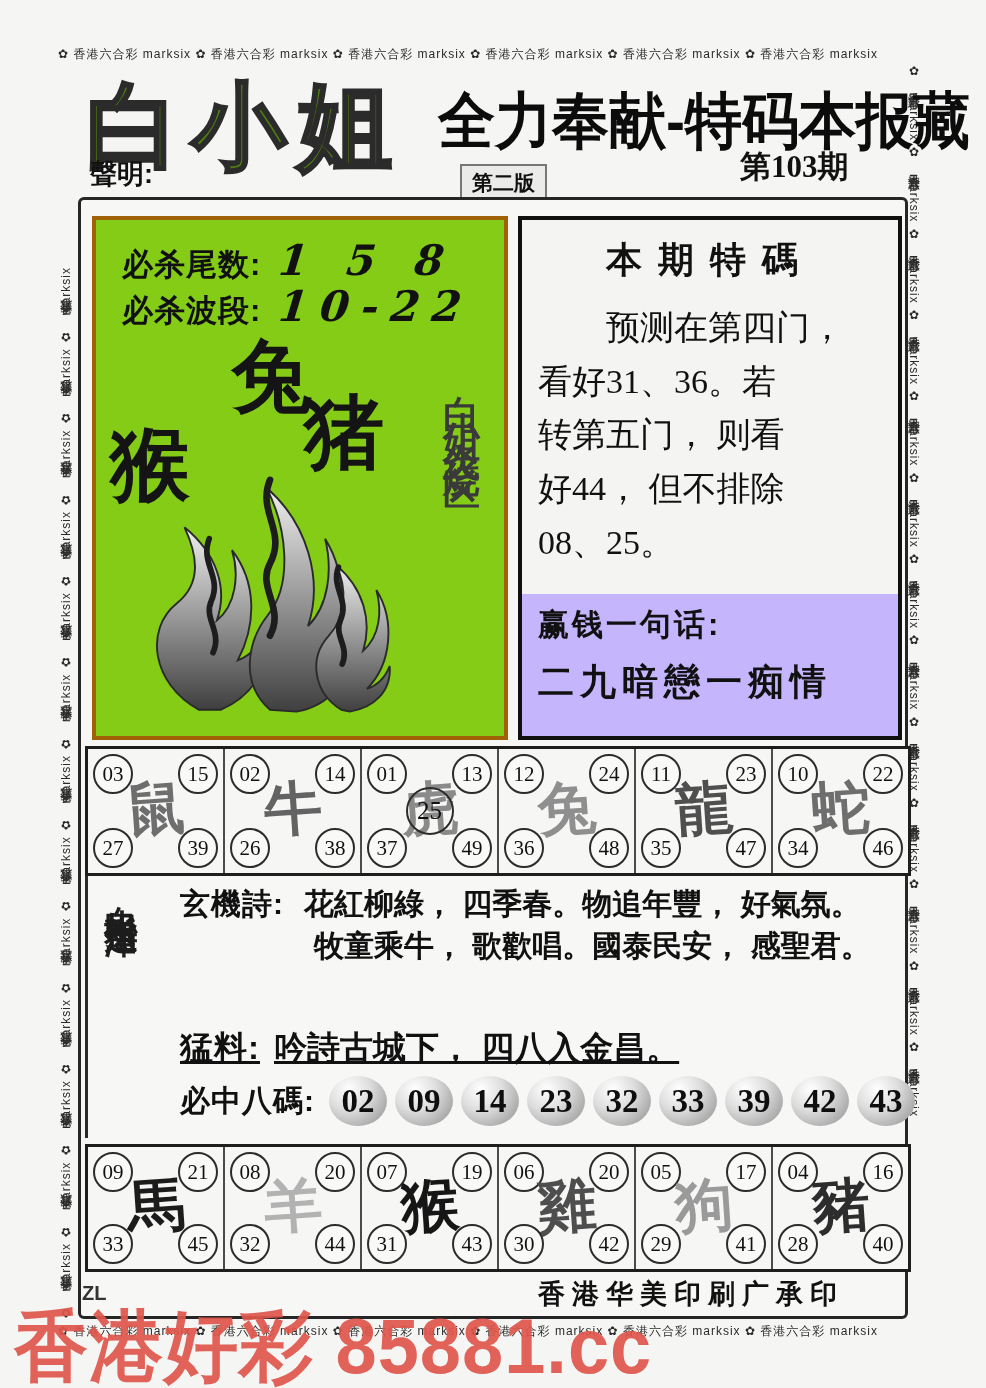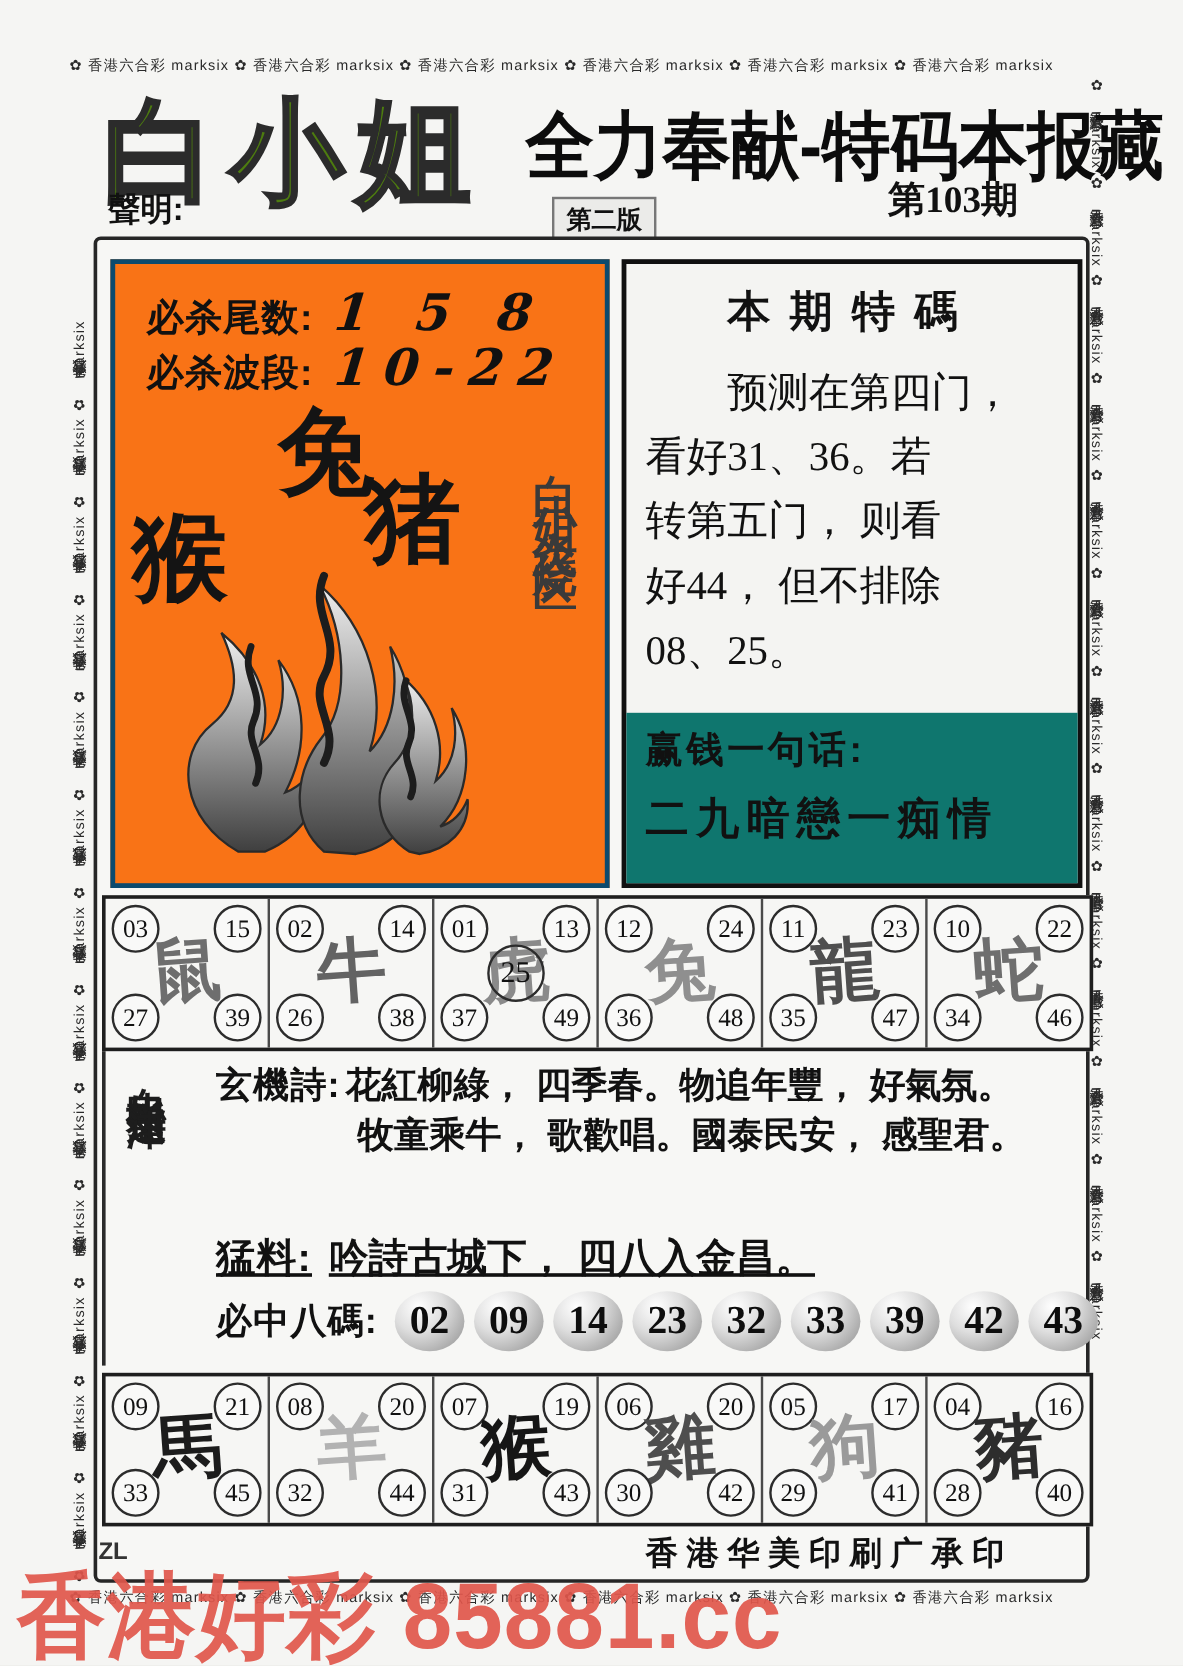--- a/index.html
+++ b/index.html
@@ -15,35 +15,35 @@
   .brand{position:absolute;left:86px;top:64px;font-family:"Liberation Serif",serif;font-size:94px;font-weight:900;
          letter-spacing:12px;color:#4d7c0f;-webkit-text-stroke:3px #2b2b2b;}
   .main-title{position:absolute;left:438px;top:84px;font-size:57px;font-weight:900;letter-spacing:0px;color:#0c0c0c;transform:scaleY(1.08);}
   .issue{position:absolute;left:740px;top:146px;font-family:"Liberation Serif",serif;font-size:31px;font-weight:700;}
   .statement{position:absolute;left:90px;top:156px;font-size:27px;font-weight:900;}
   .edition{position:absolute;left:460px;top:164px;font-size:21px;font-weight:700;border:2px solid #777;
            background:#ebebe9;padding:3px 10px;}
   
   .frame{position:absolute;left:78px;top:197px;width:824px;height:1116px;border:3px solid #262626;border-radius:6px;background:#f7f7f5;}
   
-  .left-panel{position:absolute;left:92px;top:216px;width:408px;height:516px;border:4px solid #0c4a6e;background:#f97316;}
+  .left-panel{position:absolute;left:92px;top:216px;width:408px;height:516px;border:4px solid #a16207;background:#84cc16;}
   .kill-row{position:absolute;left:26px;display:flex;align-items:baseline;}
   .kill-row.r1{top:16px;} .kill-row.r2{top:62px;}
   .kill-label{font-size:31px;font-weight:900;letter-spacing:1px;}
   .kill-value{font-family:"DejaVu Serif",serif;font-style:italic;font-weight:700;font-size:42px;margin-left:18px;letter-spacing:12px;transform:skewX(-6deg);}
   .zchar{position:absolute;font-family:"Liberation Serif",serif;font-weight:900;font-size:80px;color:#141414;}
   .zchar.top{left:136px;top:104px;} .zchar.left{left:14px;top:192px;} .zchar.right{left:208px;top:160px;}
   .flame{position:absolute;left:22px;top:200px;}
   .vert-caption{position:absolute;right:18px;top:146px;writing-mode:vertical-rl;text-orientation:upright;
                 font-family:"Liberation Serif",serif;font-size:37px;font-weight:900;letter-spacing:16px;color:#3a3a3a;}
   
   .right-panel{position:absolute;left:518px;top:216px;width:376px;height:516px;border:4px solid #101010;background:#f4f4f2;}
   .rp-title{margin-top:16px;text-align:center;font-family:"Liberation Serif",serif;font-size:36px;font-weight:700;letter-spacing:16px;}
   .rp-body{margin-top:16px;padding:0 16px;font-family:"Liberation Serif",serif;font-size:34px;line-height:1.58;white-space:pre-line;}
-  .rp-slogan{position:absolute;left:0;right:0;bottom:0;height:132px;background:#0f766e;padding:10px 16px 0 16px;}
+  .rp-slogan{position:absolute;left:0;right:0;bottom:0;height:132px;background:#c4b5fd;padding:10px 16px 0 16px;}
   .slogan-label{font-size:31px;font-weight:900;letter-spacing:3px;}
   .slogan-text{font-size:36px;font-weight:900;letter-spacing:6px;margin-top:12px;}
   
   .ztable{position:absolute;left:85px;width:820px;border:3px solid #1e1e1e;background:#f6f6f4;display:flex;}
   .ztable.top{top:746px;height:124px;} .ztable.bottom{top:1144px;height:122px;}
   .zcell{flex:1;position:relative;border-right:2px solid #4a4a4a;}
   .zcell:last-child{border-right:none;}
   .cnum{position:absolute;width:36px;height:36px;border:2px solid #2c2c2c;border-radius:50%;
         font-family:"Liberation Serif",serif;font-size:21px;display:flex;align-items:center;justify-content:center;background:rgba(255,255,255,.35);}
   .cnum.tl{left:5px;top:5px;} .cnum.tr{right:5px;top:5px;} .cnum.bl{left:5px;bottom:5px;} .cnum.br{right:5px;bottom:5px;}
@@ -62,21 +62,21 @@
   .ztable.bottom .zcell:nth-child(3) .animal{color:#161616;}
   .ztable.bottom .zcell:nth-child(4) .animal{color:#4e4e4e;}
   .ztable.bottom .zcell:nth-child(5) .animal{color:#9a9a9a;}
   .ztable.bottom .zcell:nth-child(6) .animal{color:#2d2d2d;}
   
   .tips{position:absolute;left:85px;top:876px;width:820px;height:262px;border-left:3px solid #2a2a2a;}
   .side-caption{position:absolute;left:10px;top:4px;writing-mode:vertical-rl;text-orientation:upright;
                 font-family:"Liberation Serif",serif;font-size:33px;font-weight:900;letter-spacing:3px;color:#1d1d1d;height:256px;}
   .tip-row{position:absolute;left:92px;display:flex;align-items:center;}
   .tip-label{font-size:30px;font-weight:900;letter-spacing:1px;white-space:nowrap;}
-  .poem1{top:8px;} .poem2{top:50px;left:206px;} .poem-text{font-size:30px;font-weight:900;margin-left:4px;white-space:nowrap;}
+  .poem1{top:8px;} .poem2{top:50px;left:206px;} .poem-text{font-size:30px;font-weight:900;margin-left:20px;white-space:nowrap;}
   .tails{top:94px;} .meng{top:150px;text-decoration:underline;} .eights{top:200px;}
   .meng .tip-label{font-size:33px;}
   .meng-text{font-size:33px;font-weight:900;margin-left:14px;white-space:nowrap;}
   .oval{width:42px;height:52px;border:2px solid #6f6f6f;border-radius:50%;margin:0 2px;
         background:radial-gradient(circle at 35% 28%,#ffffff 0%,#eeeeee 45%,#cccccc 100%);
         display:flex;align-items:center;justify-content:center;font-family:"Liberation Serif",serif;font-size:31px;}
   .dash{width:26px;border-top:3px solid #6f6f6f;margin:0 3px;}
   .ball{width:58px;height:50px;border-radius:50%;margin:0 4px;
         background:radial-gradient(circle at 34% 26%,#ffffff 0%,#dedede 40%,#8d8d8d 100%);
         display:flex;align-items:center;justify-content:center;font-family:"Liberation Serif",serif;font-size:33px;font-weight:700;color:#0e0e0e;}

